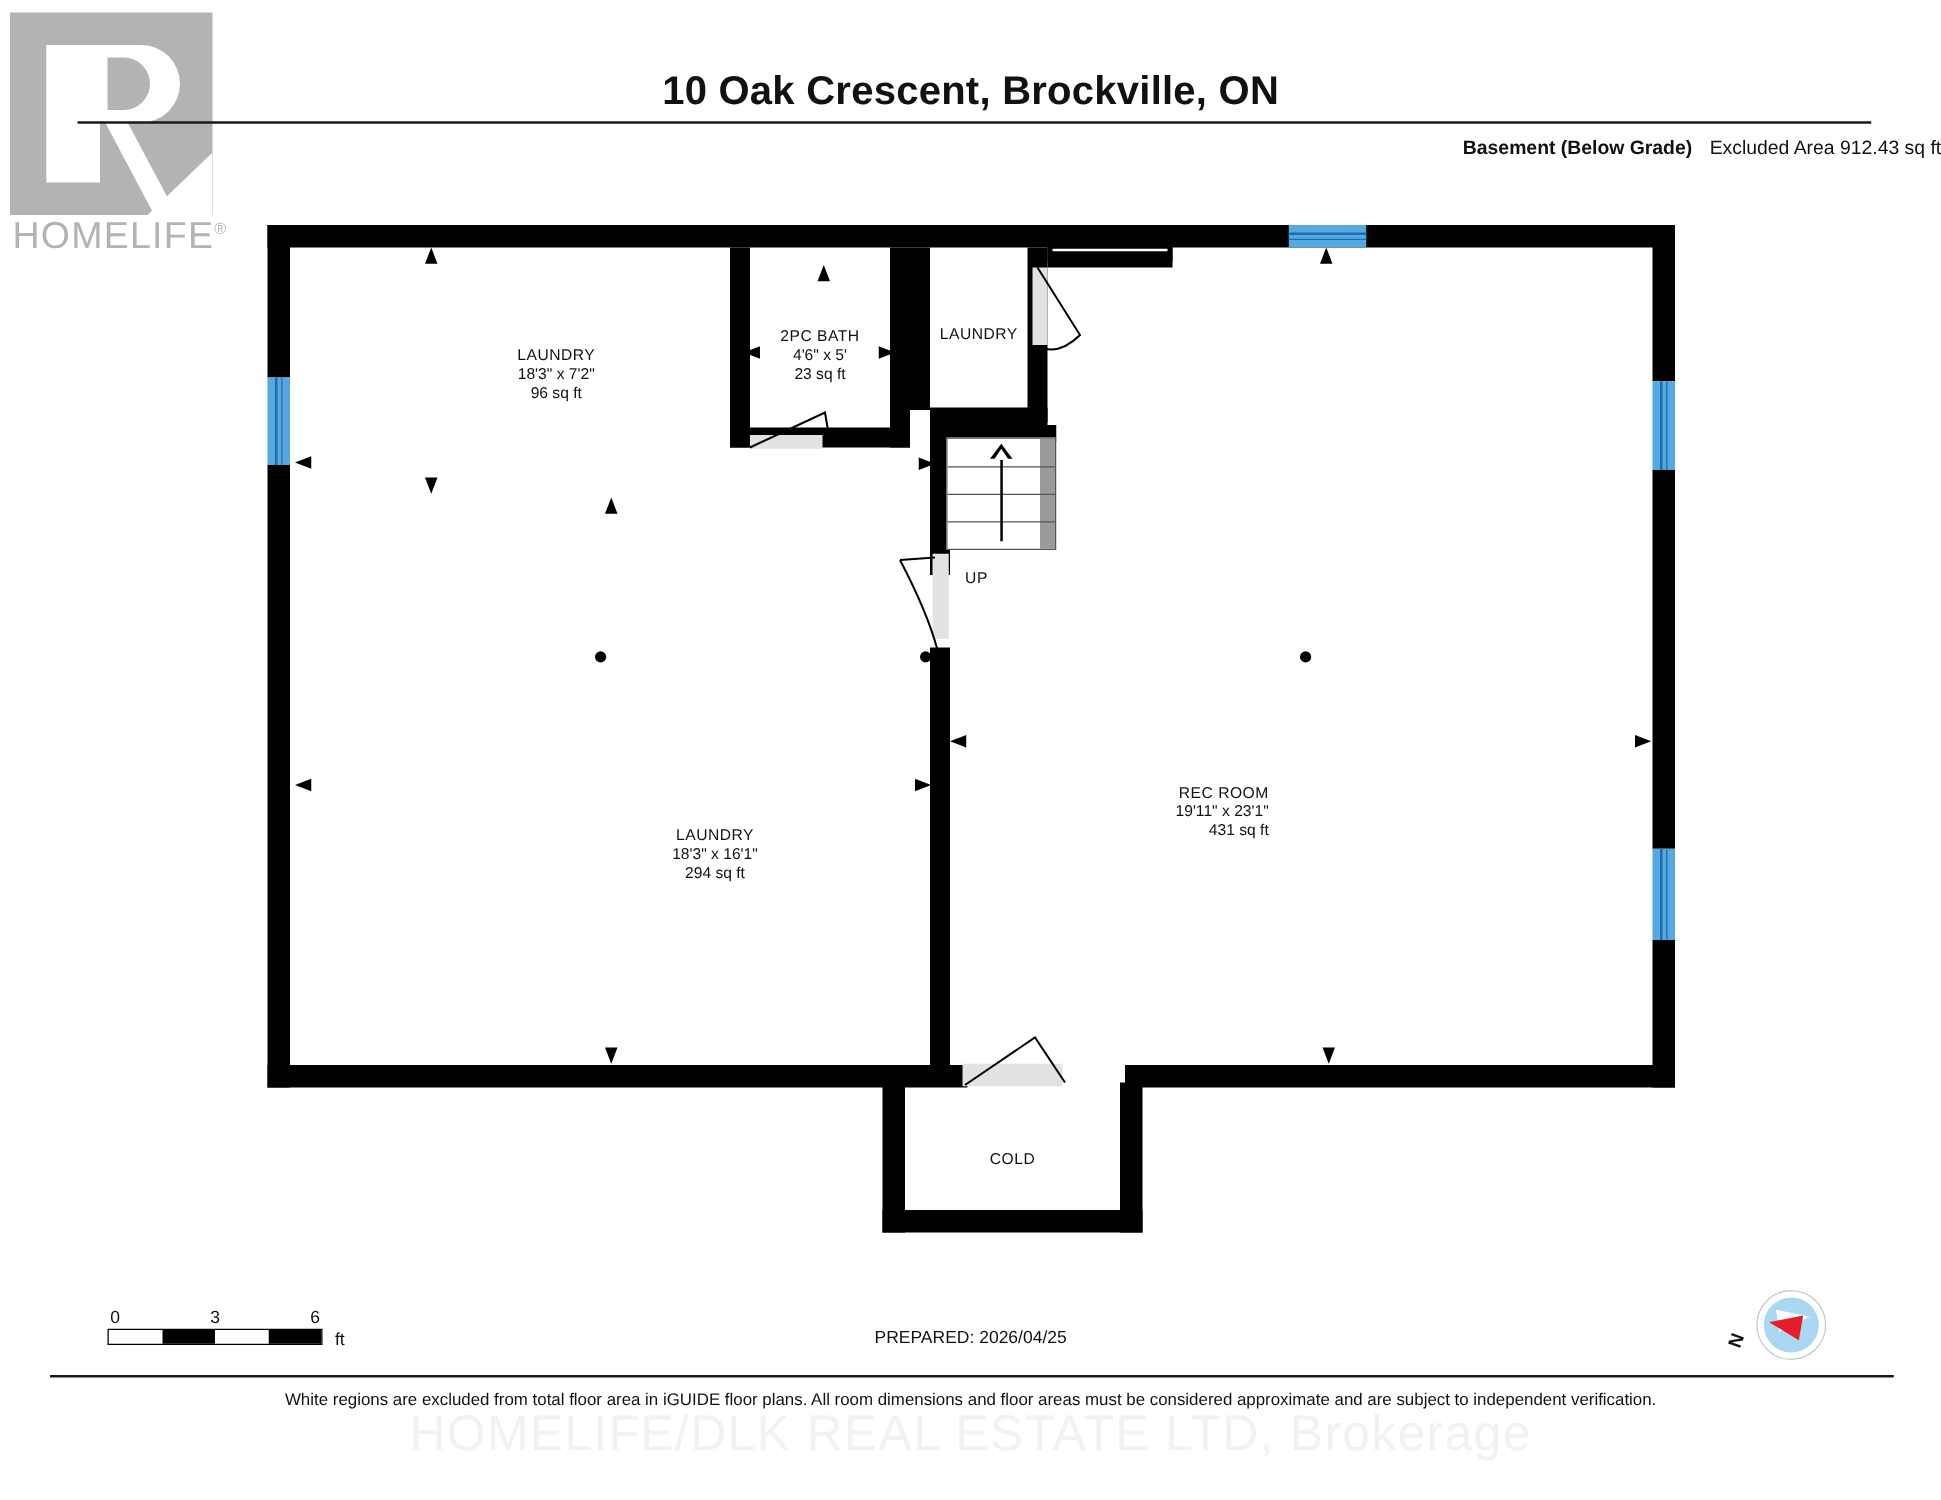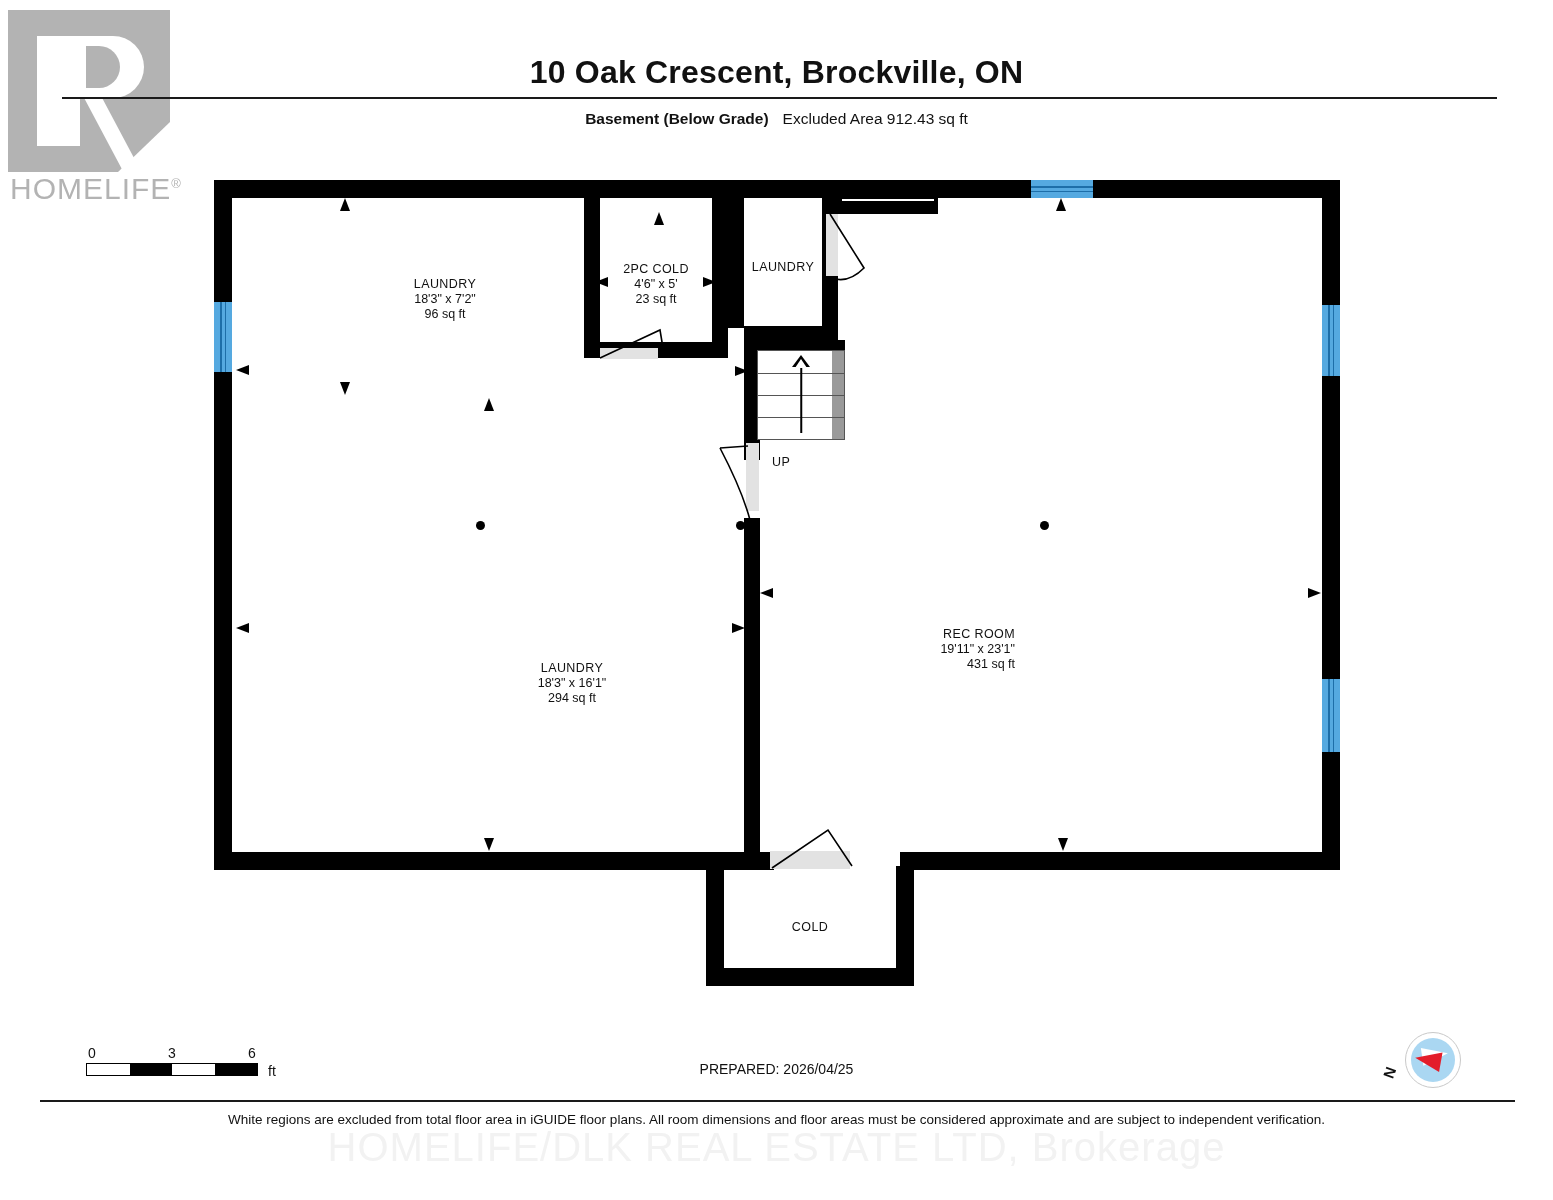--- a/index.html
+++ b/index.html
@@ -92,21 +92,21 @@
     position: absolute;
     left: 62px; top: 97px;
     width: 1435px;
     height: 2px;
     background: #1a1a1a;
   }
   #subtitle-row {
     position: absolute;
     left: 0; top: 110px;
     width: 1553px;
-    text-align: center;
+    text-align: right;
     font-size: 15.5px;
     color: #111;
   }
   #subtitle-row .level {
     font-weight: bold;
   }
   #subtitle-row .excl {
     font-weight: normal;
     margin-left: 14px;
   }
@@ -488,21 +488,21 @@
   <div class="arrow down" style="left:484px;top:838px;"></div>
   <div class="arrow down" style="left:1058px;top:838px;"></div>
 
   <div class="room-label" style="left:365px;top:277px;width:160px;">
     <div class="nm">LAUNDRY</div>
     <div>18'3" x 7'2"</div>
     <div>96 sq ft</div>
   </div>
 
   <div class="room-label" style="left:576px;top:262px;width:160px;">
-    <div class="nm">2PC COLD</div>
+    <div class="nm">2PC BATH</div>
     <div>4'6" x 5'</div>
     <div>23 sq ft</div>
   </div>
 
   <div class="room-label" style="left:711px;top:260px;width:144px;">
     <div class="nm">LAUNDRY</div>
   </div>
 
   <div class="room-label" style="left:492px;top:661px;width:160px;">
     <div class="nm">LAUNDRY</div>

